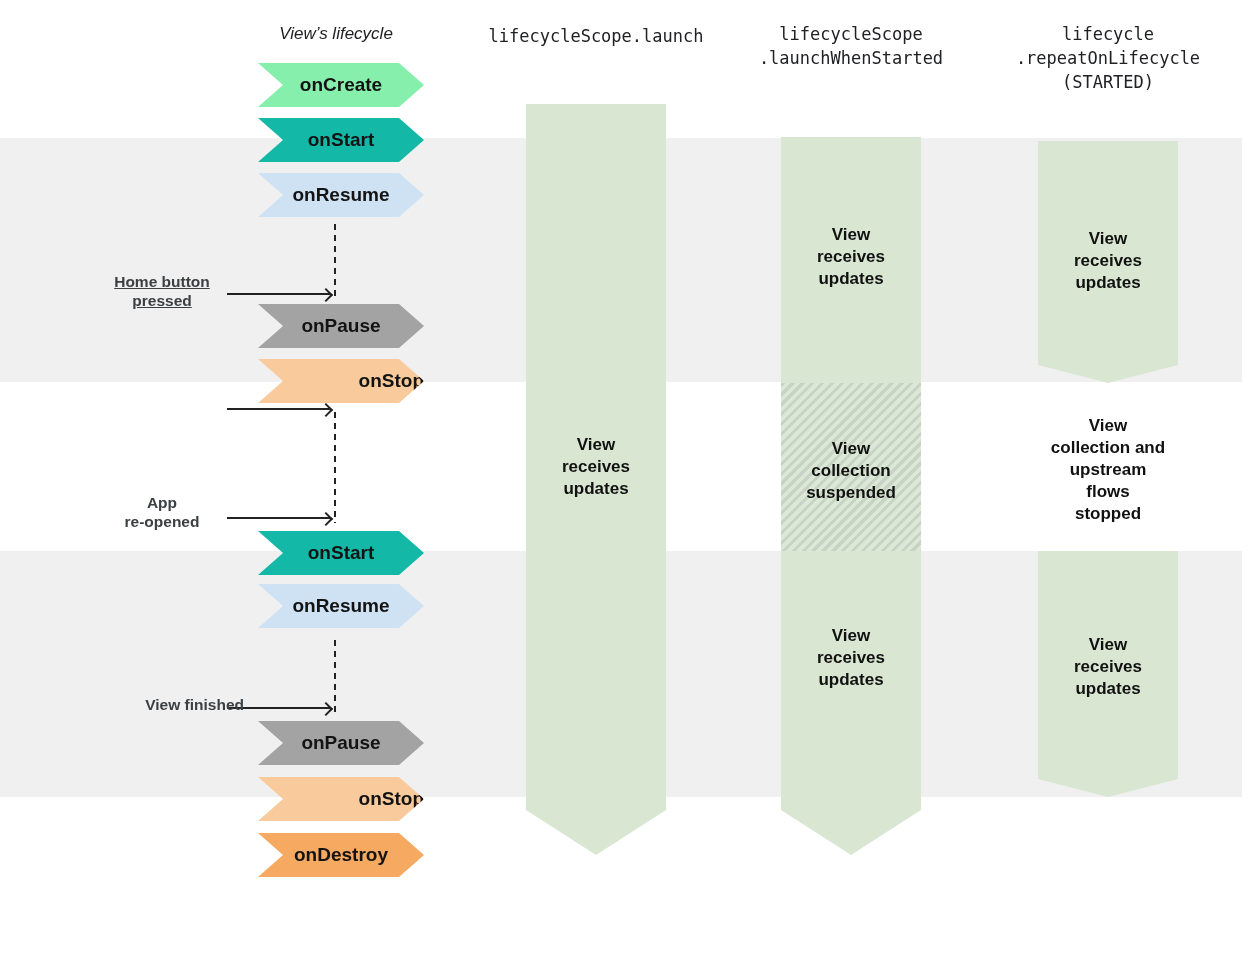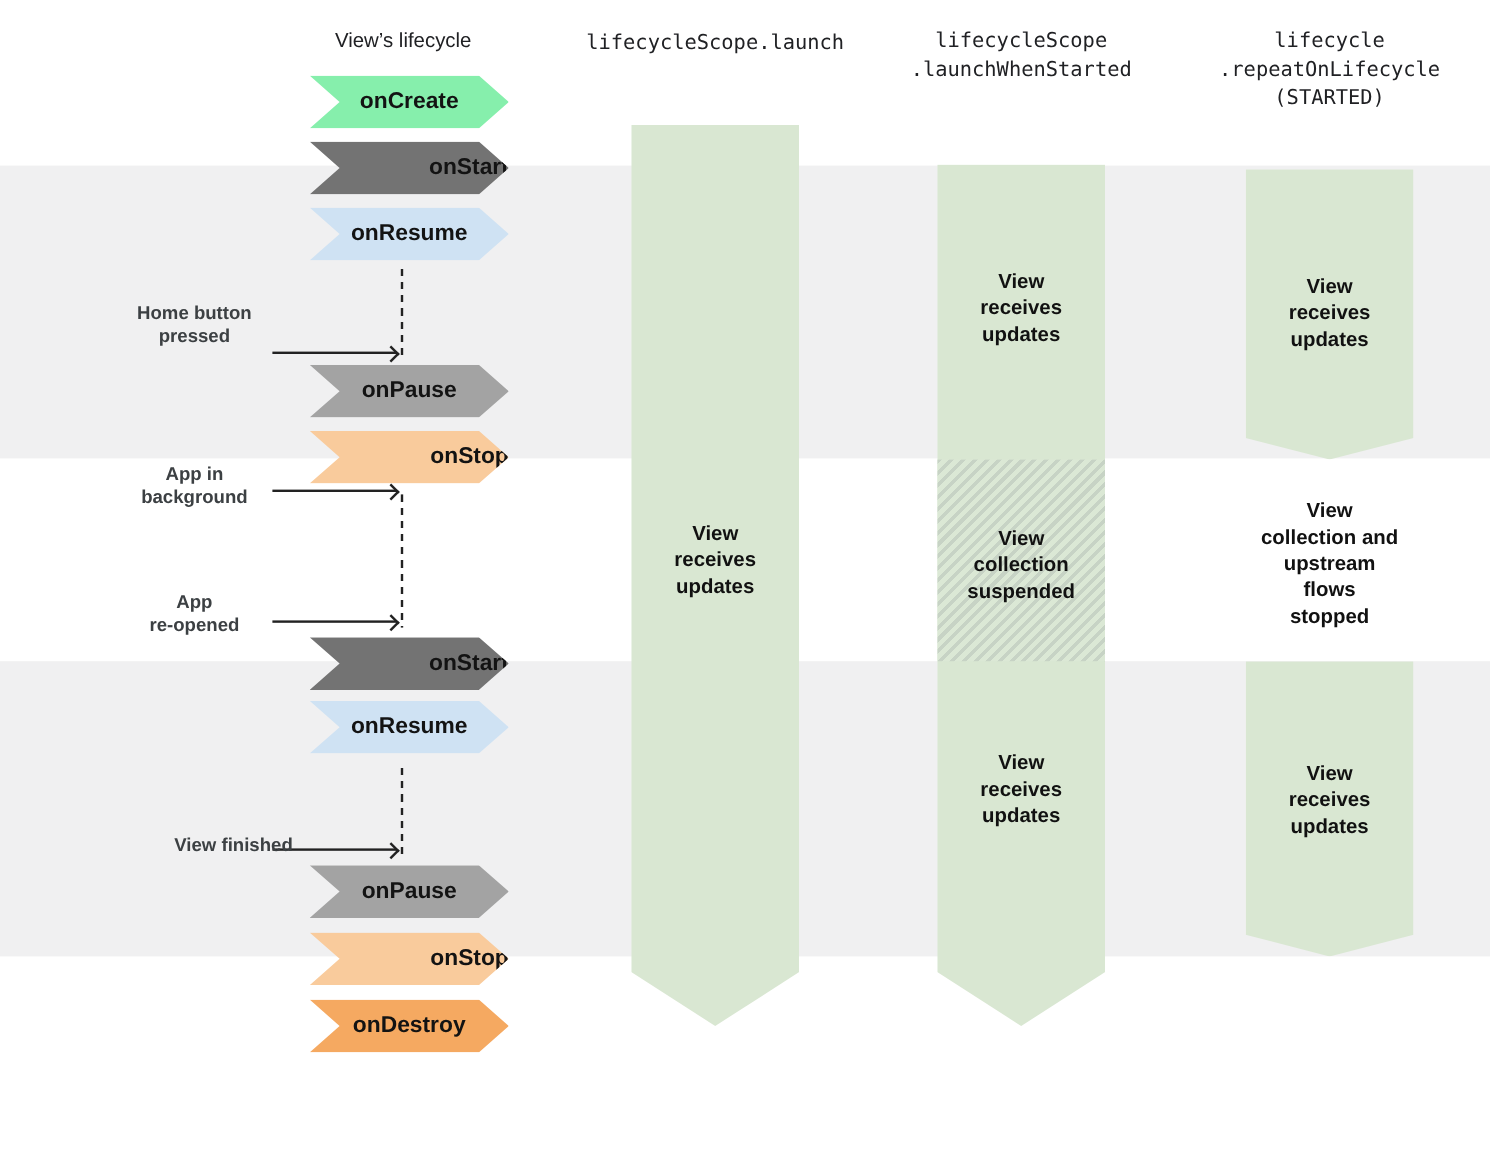--- a/index.html
+++ b/index.html
@@ -3,36 +3,36 @@
 <meta charset="utf-8">
 <style>
   html,body{margin:0;padding:0;background:#ffffff;}
   .canvas{position:relative;width:1242px;height:972px;background:#ffffff;overflow:hidden;
           font-family:"Liberation Sans","DejaVu Sans",sans-serif;}
   .band{position:absolute;left:0;width:1242px;background:#f0f0f1;}
   #band1{top:138px;height:244px;}
   #band2{top:551px;height:246px;}
 
   .hdr{position:absolute;text-align:center;color:#202124;white-space:pre-line;}
-  .hdr-sans{font-size:17px;line-height:22px;}
+  .hdr-sans{font-size:17px;line-height:22px;font-style:italic;}
   .hdr-mono{font-family:"DejaVu Sans Mono","Liberation Mono",monospace;font-size:17px;line-height:24px;}
 
   .bar{position:absolute;width:140px;background:#d9e7d2;}
   .bar.deep-pt{clip-path:polygon(0 0,100% 0,100% calc(100% - 45px),50% 100%,0 calc(100% - 45px));}
   .bar.shallow-pt{clip-path:polygon(0 0,100% 0,100% calc(100% - 18px),50% 100%,0 calc(100% - 18px));}
   .hatch{position:absolute;left:0;width:100%;
          background:repeating-linear-gradient(135deg,#c7d3c5 0 3px,#dbe8d5 3px 7px);}
 
   .coltext{position:absolute;width:140px;text-align:center;font-weight:bold;
            font-size:17px;line-height:22px;color:#111;white-space:pre-line;}
 
   .chev{position:absolute;left:258px;width:166px;height:44px;
         clip-path:polygon(0 0,141px 0,100% 50%,141px 100%,0 100%,25px 50%);
         text-align:center;line-height:44px;font-weight:bold;font-size:19px;color:#131313;}
-  .blue1{background:#86efac;} .blue2{background:#737373;text-align:right;} .blue3{background:#cfe2f3;}
+  .blue1{background:#86efac;} .blue2{background:#14b8a6;} .blue3{background:#cfe2f3;}
   .peach1{background:#a3a3a3;} .peach2{background:#f9cb9c;text-align:right;} .orange1{background:#f5a961;}
 
   .dash{position:absolute;left:334px;width:2px;
         background:repeating-linear-gradient(to bottom,#222 0 6px,transparent 6px 11px);}
 
   .arrow{position:absolute;left:227px;width:104px;height:2px;background:#222;}
   .arrow::after{content:'';position:absolute;right:0;top:-3px;width:8px;height:8px;
                 border-top:2px solid #222;border-right:2px solid #222;transform:rotate(45deg);}
 
   .ann{position:absolute;left:80px;width:164px;text-align:center;font-weight:bold;
@@ -102,21 +102,19 @@
 
   <div class="dash" style="top:224px;height:74px;"></div>
   <div class="dash" style="top:412px;height:111px;"></div>
   <div class="dash" style="top:640px;height:72px;"></div>
 
   <div class="arrow" style="top:293px;"></div>
   <div class="arrow" style="top:408px;"></div>
   <div class="arrow" style="top:517px;"></div>
   <div class="arrow" style="top:707px;"></div>
 
-  <div class="ann" style="top:252px;">Home button
+  <div class="ann" style="top:272px;text-decoration:underline;">Home button
 pressed</div>
-  <div class="ann" style="top:386px;">App in
-background</div>
   <div class="ann" style="top:493px;">App
 re-opened</div>
   <div class="ann" style="top:695px;text-align:right;">View finished</div>
 
 </div>
 
 </body></html>

